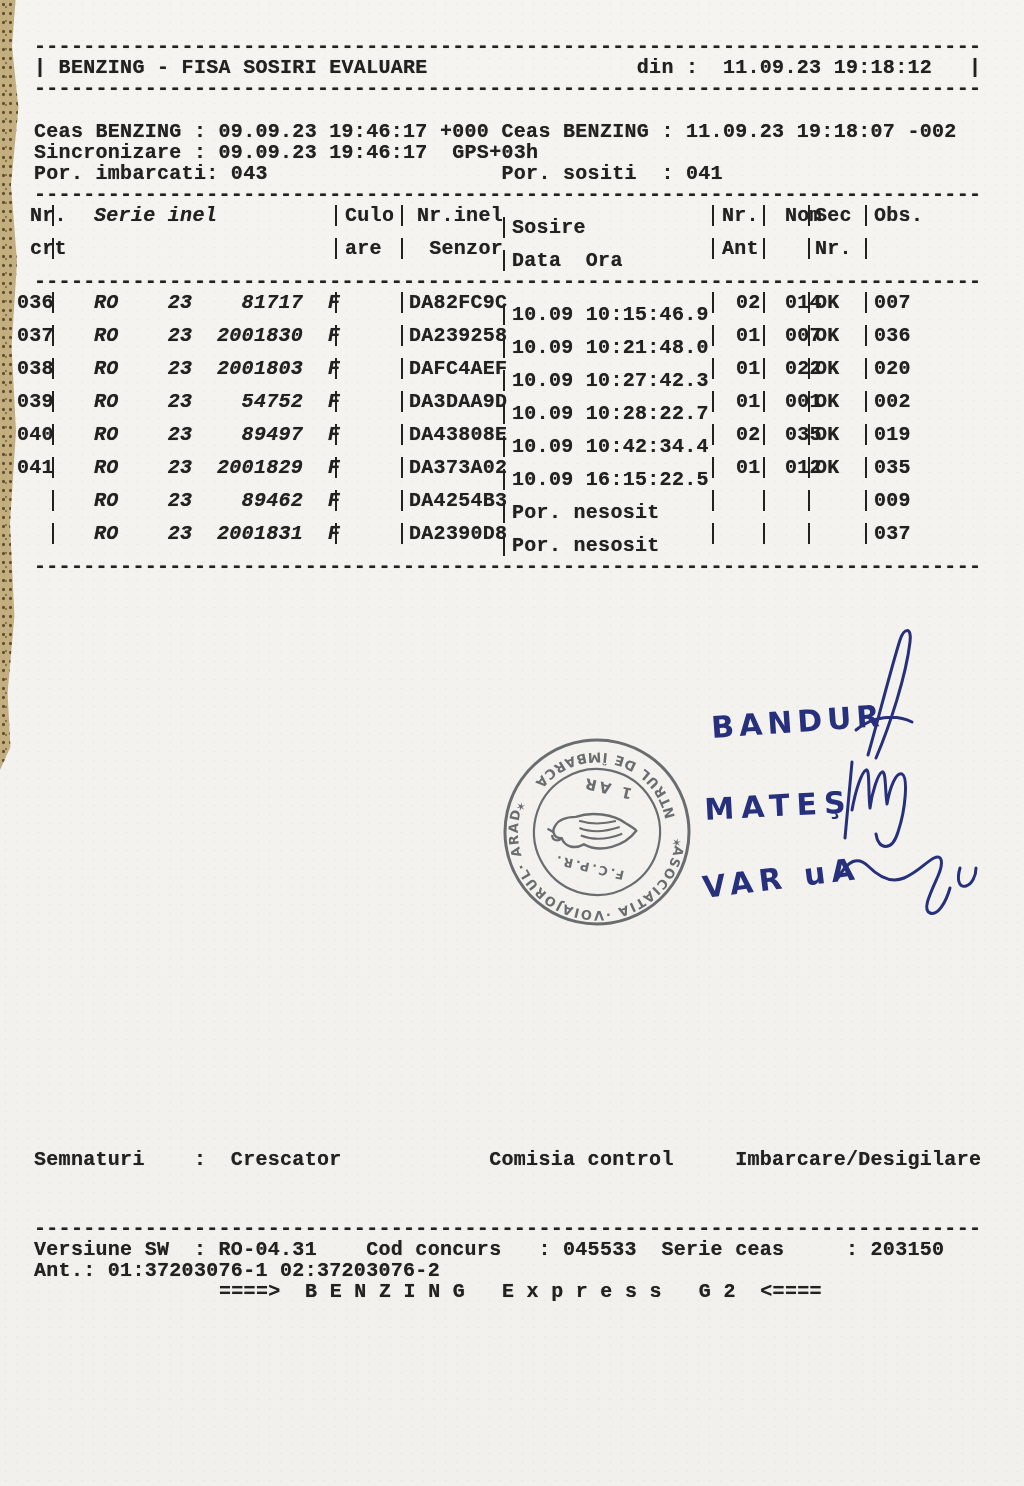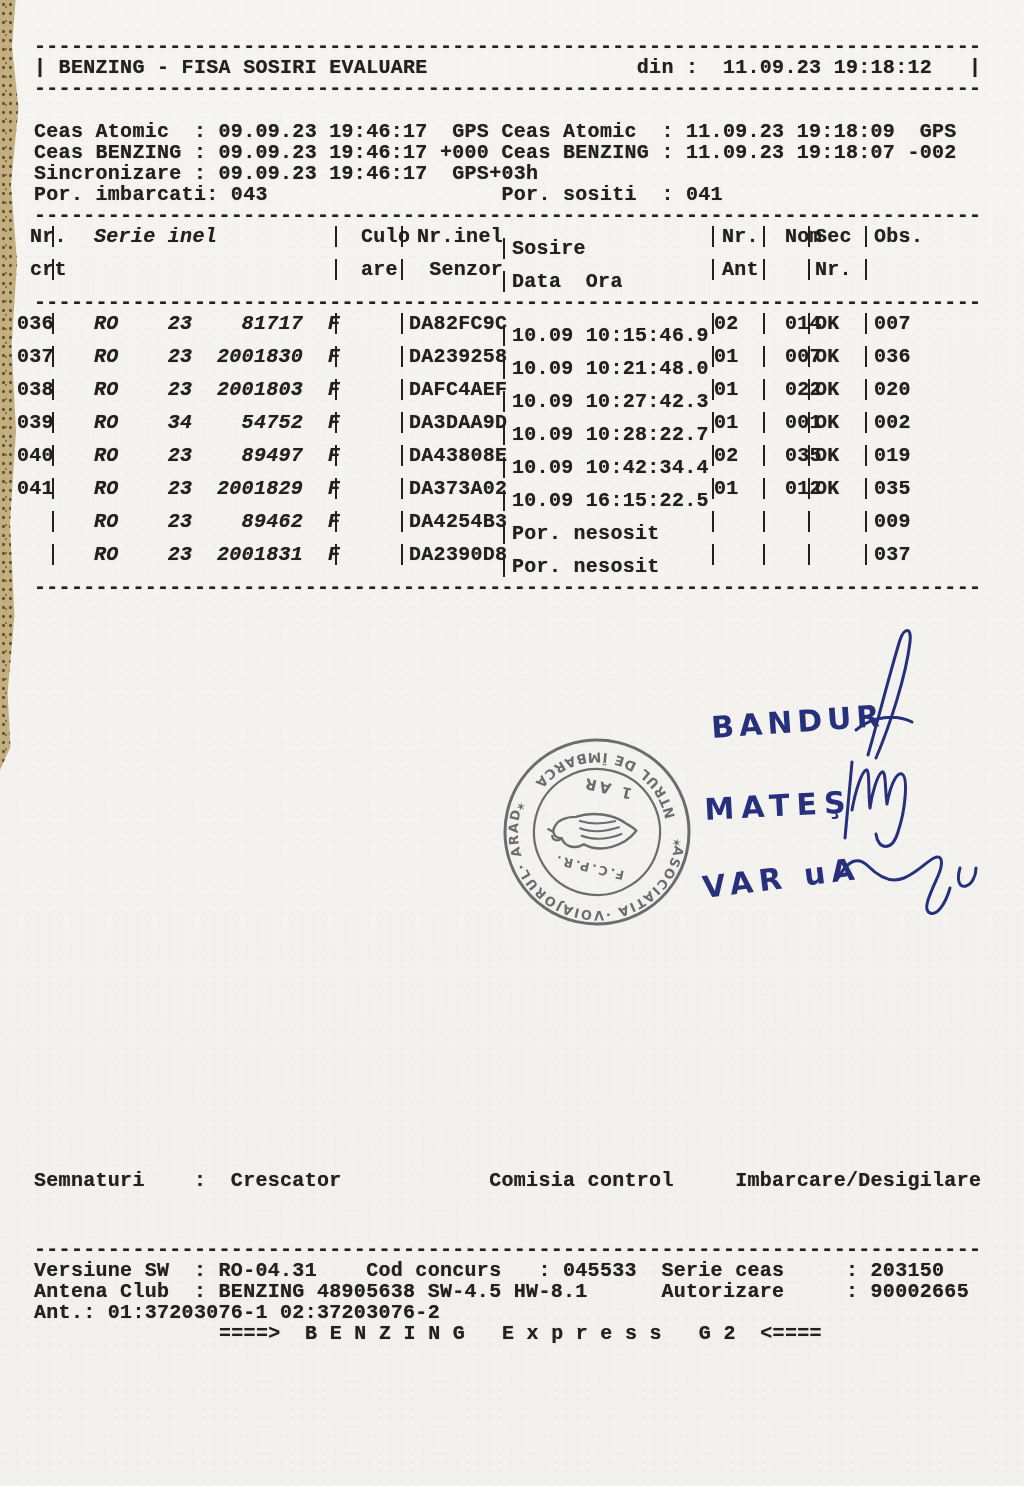--- a/index.html
+++ b/index.html
@@ -39,30 +39,30 @@
   .gap-clock { margin-top:22px; }
   .gap-sign { margin-top:572px; }
   .gap-footer-div { margin-top:48px; }
   .gap-benzing { margin-top:0; }
   
   .tbl { margin-left:-18px; }
   .trow { display:grid; grid-template-columns:36px 283px 66px 102px 209px 51px 45px 57px 110px; }
   .trow > span { white-space:pre; height:21px; line-height:21px; overflow:visible; }
   .trow > span:nth-child(n+2) { border-left:2.5px solid var(--ink); }
   .trow > span:nth-child(2) { padding-left:40px;font-style:italic; }
-  .trow > span:nth-child(3) { padding-left:24px; }
+  .trow > span:nth-child(3) { padding-left:8px; }
   .trow > span:nth-child(4) { padding-left:6px;text-align:right; }
   .trow > span:nth-child(5) { padding-left:7px;margin-top:12px; }
   .trow > span:nth-child(7) { padding-left:20px; }
   .trow > span:nth-child(8) { padding-left:5px; }
   .trow > span:nth-child(9) { padding-left:7px; }
   .tr-h > span:nth-child(1) { padding-left:14px; }
   .tr-h > span:nth-child(6) { padding-left:8px; }
   .tr-b > span:nth-child(1) { padding-left:1px; }
-  .tr-b > span:nth-child(6) { }
+  .tr-b > span:nth-child(6) { padding-left:22px; }
   .benzing-line { margin-left:185px; }
   
   .annot { position:absolute; left:460px; top:610px; width:560px; height:330px; }
   .annot text.hand {
     font-family:"DejaVu Sans",sans-serif; font-weight:700;
     fill:var(--pen);
   }
   .annot .sig { stroke:var(--pen); stroke-width:3; fill:none; stroke-linecap:round; stroke-linejoin:round; }
   .stamp { opacity:0.82; }
   .stamp circle, .stamp path.art { stroke:var(--stampink); fill:none; }
@@ -75,21 +75,20 @@
   <div class="edge-strip"></div>
 
   <div class="content">
 
     <div class="ln">-----------------------------------------------------------------------------</div>
     <div class="ln">| BENZING - FISA SOSIRI EVALUARE                 din :  11.09.23 19:18:12   |</div>
     <div class="ln">-----------------------------------------------------------------------------</div>
 
 
     <div class="gap-clock">
-      <div class="ln">Ceas Atomic  : 09.09.23 19:46:17  GPS Ceas Atomic  : 11.09.23 19:18:09  GPS</div>
       <div class="ln">Ceas BENZING : 09.09.23 19:46:17 +000 Ceas BENZING : 11.09.23 19:18:07 -002</div>
       <div class="ln">Sincronizare : 09.09.23 19:46:17  GPS+03h</div>
       <div class="ln">Por. imbarcati: 043                   Por. sositi  : 041</div>
     </div>
 
     <div class="ln">-----------------------------------------------------------------------------</div>
 
     <div class="tbl">
       <div class="trow tr-h">
         <span>Nr.</span>
@@ -142,21 +141,21 @@
           <span></span>
           <span>DAFC4AEF</span>
           <span>10.09 10:27:42.3</span>
           <span>01</span>
           <span>022</span>
           <span>OK</span>
           <span>020</span>
       </div>
       <div class="trow tr-b">
         <span>039</span>
-          <span>RO    34    54752  F</span>
+          <span>RO    23    54752  F</span>
           <span></span>
           <span>DA3DAA9D</span>
           <span>10.09 10:28:22.7</span>
           <span>01</span>
           <span>001</span>
           <span>OK</span>
           <span>002</span>
       </div>
       <div class="trow tr-b">
         <span>040</span>
@@ -202,21 +201,20 @@
           <span></span>
           <span>037</span>
       </div>
       <div class="ln" style="margin-left:18px">-----------------------------------------------------------------------------</div>
     </div>
 
     <div class="ln gap-sign">Semnaturi    :  Crescator            Comisia control     Imbarcare/Desigilare</div>
 
     <div class="ln gap-footer-div">-----------------------------------------------------------------------------</div>
     <div class="ln">Versiune SW  : RO-04.31    Cod concurs   : 045533  Serie ceas     : 203150</div>
-    <div class="ln">Antena Club  : BENZING 48905638 SW-4.5 HW-8.1      Autorizare     : 90002665</div>
     <div class="ln">Ant.: 01:37203076-1 02:37203076-2</div>
     <div class="ln gap-benzing benzing-line">====&gt;  B E N Z I N G   E x p r e s s   G 2  &lt;====</div>
   </div>
 
   <svg class="annot" viewBox="0 0 560 330">
 
     <g class="stamp" transform="translate(137,222) rotate(193)">
       <circle r="92" stroke-width="3"></circle>
       <circle r="63" stroke-width="2.2"></circle>
       <defs>

